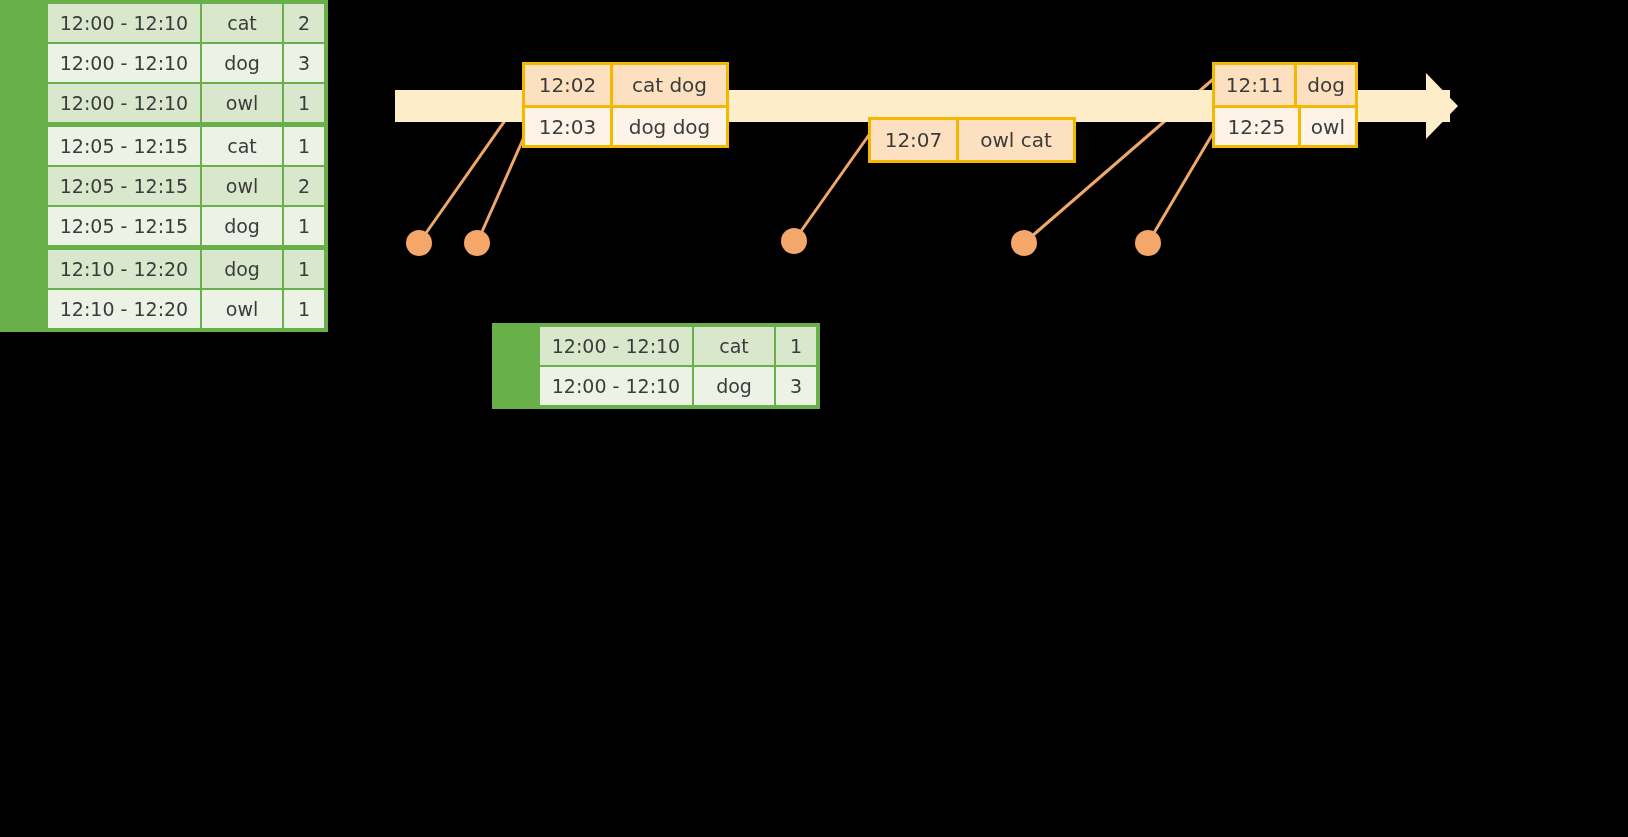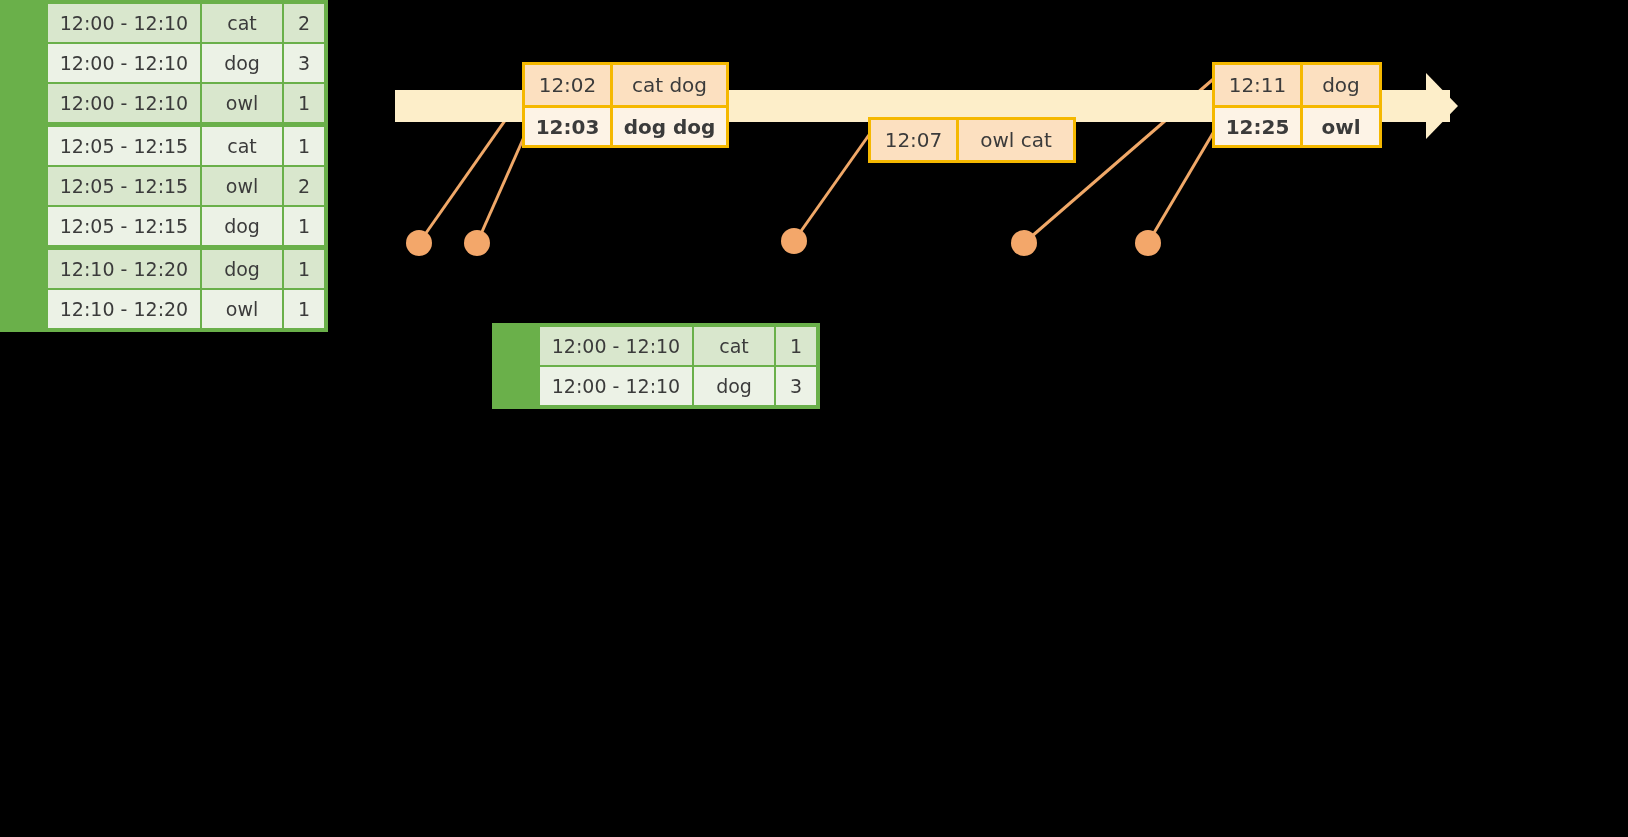--- a/index.html
+++ b/index.html
@@ -47,21 +47,21 @@
     position: absolute;
     border: 3px solid #f5b800;
     background: #fdeec9;
     display: flex;
     flex-direction: column;
   }
   .ev-row {
     display: flex;
     height: 40px;
   }
-  .ev-row + .ev-row { border-top: 3px solid #f5b800; font-weight: bold; }
+  .ev-row + .ev-row { border-top: 3px solid #f5b800; }
   .ev-row.shade-dark  { background: #fce0c0; }
   .ev-row.shade-light { background: #fdf3e6; }
   .ev-time {
     width: 88px;
     display: flex; align-items: center; justify-content: center;
     border-right: 3px solid #f5b800;
     font-size: 20px;
     color: #3b3b3b;
     white-space: nowrap;
   }
@@ -69,21 +69,21 @@
     flex: 1;
     display: flex; align-items: center; justify-content: center;
     font-size: 20px;
     color: #3b3b3b;
     white-space: nowrap;
     padding: 0 10px;
   }
 
   #ev-box-1 { left: 522px; top: 62px;  width: 207px; }
   #ev-box-2 { left: 868px; top: 82px;  width: 208px; margin-top: 35px; }
-  #ev-box-3 { left: 1212px; top: 62px; width: 170px; }
+  #ev-box-3 { left: 1212px; top: 62px; width: 146px; }
 
   
   .res-table {
     position: absolute;
     border: 4px solid #6ab04a;
     background: #6ab04a;
     display: flex;
     flex-direction: column;
     gap: 2px;
     padding-left: 44px;

